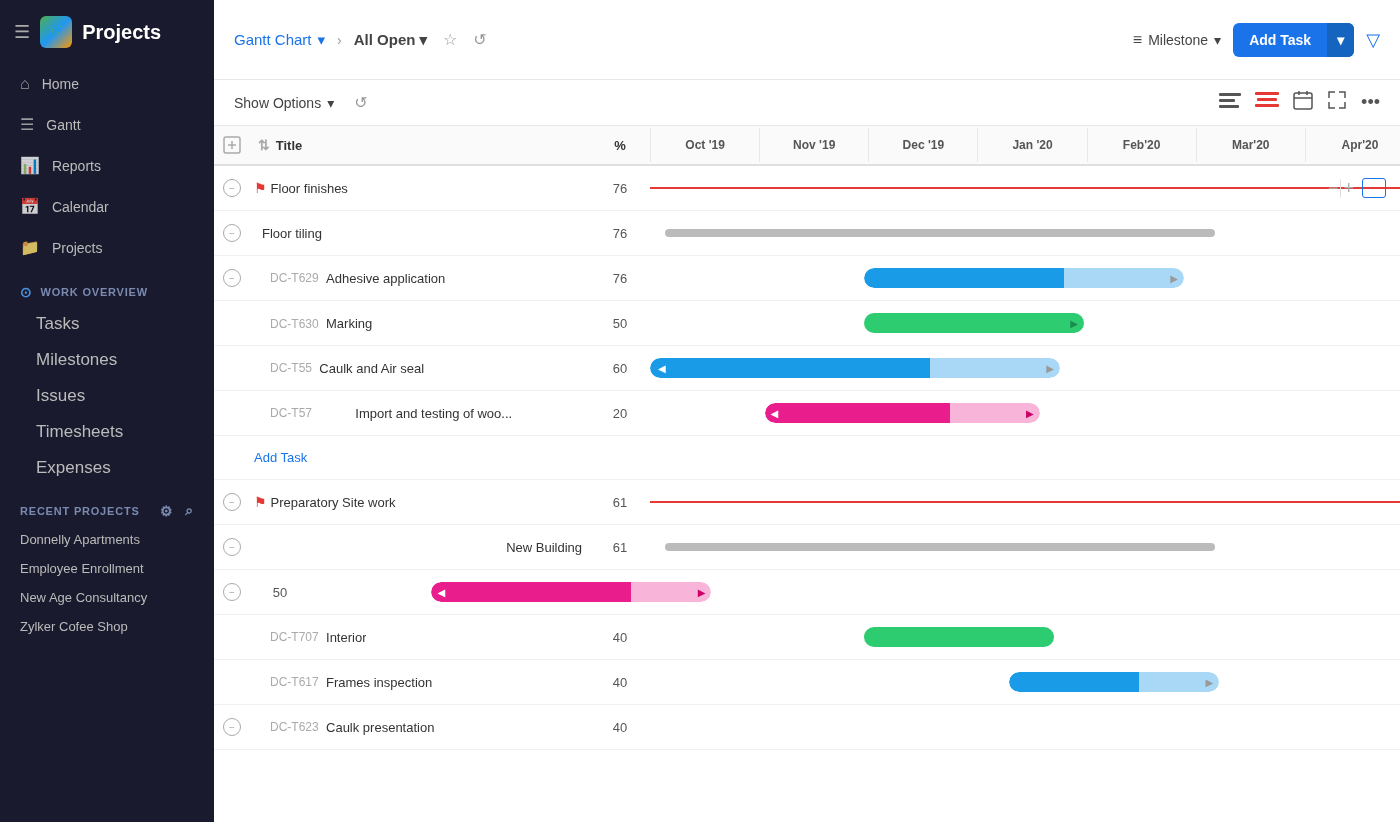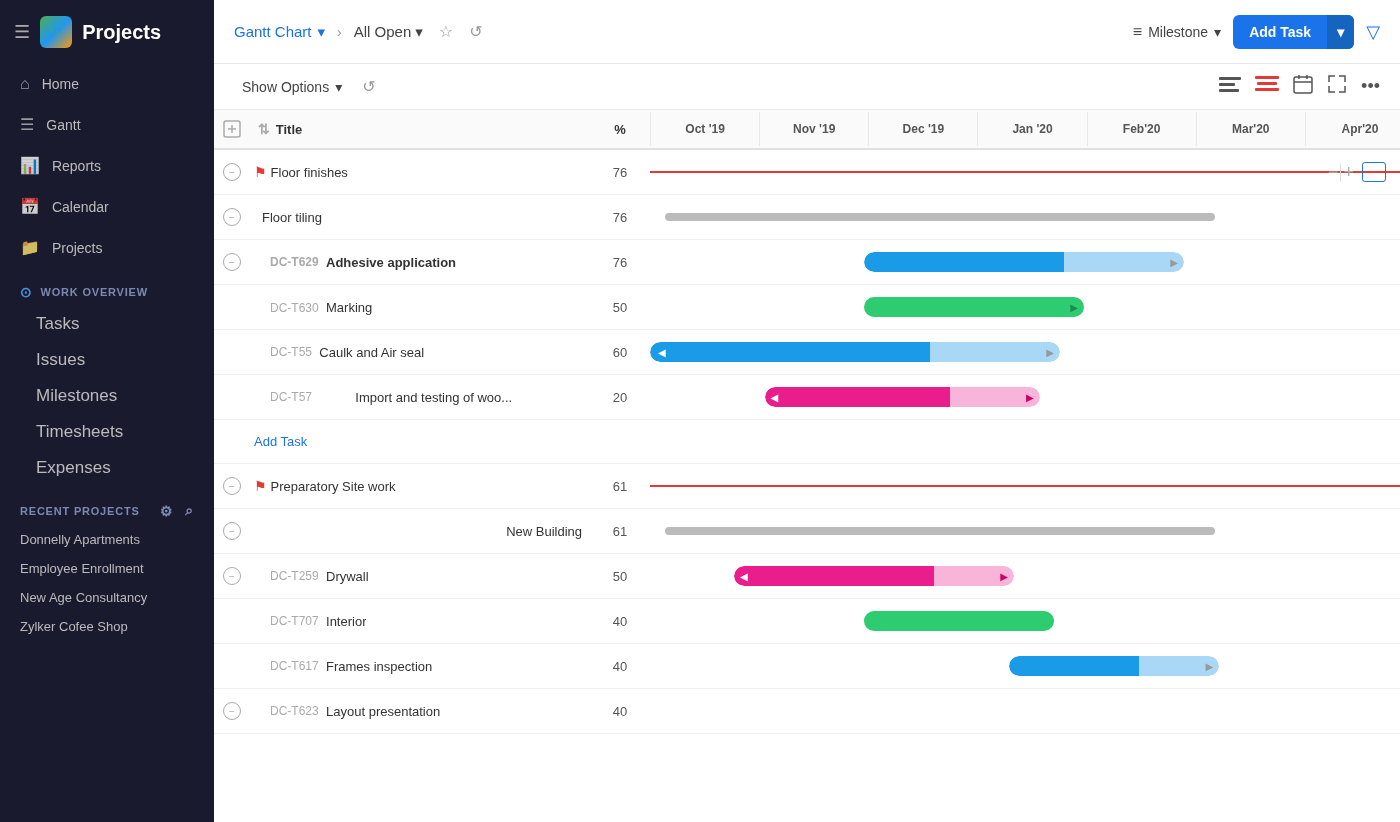--- a/index.html
+++ b/index.html
@@ -79,34 +79,34 @@
       flex-direction: column;
       background: #fff;
       overflow: hidden;
     }
 
     
     #topbar {
       display: flex;
       align-items: center;
       padding: 0 20px;
-      height: 64px;
+      height: 80px;
       border-bottom: 1px solid #e8e8e8;
       background: #fff;
       gap: 12px;
     }
     .gantt-btn {
       display: flex; align-items: center; gap: 6px;
       color: #1a73e8; font-size: 15px; font-weight: 500;
       cursor: pointer;
     }
     .breadcrumb-sep { color: #999; font-size: 14px; }
     .allopen-btn {
       display: flex; align-items: center; gap: 4px;
-      color: #444; font-size: 15px; font-weight: 400;
+      color: #444; font-size: 15px; font-weight: 700;
       cursor: pointer;
     }
     .star-icon, .refresh-icon { color: #999; font-size: 16px; cursor: pointer; margin-left: 4px; }
 
     .topbar-right { margin-left: auto; display: flex; align-items: center; gap: 12px; }
     .milestone-btn {
       display: flex; align-items: center; gap: 6px;
       color: #444; font-size: 14px; cursor: pointer;
       border: none; background: none;
     }
@@ -126,21 +126,20 @@
       display: flex; align-items: center;
       padding: 10px 20px;
       border-bottom: 1px solid #e8e8e8;
       background: #fff;
       gap: 12px;
     }
     .show-options-btn {
       display: flex; align-items: center; gap: 6px;
       font-size: 14px; color: #444; cursor: pointer;
       font-weight: 500;
-      margin-left: 8px;
     }
     .undo-icon { color: #999; font-size: 16px; cursor: pointer; margin-left: 8px; }
     .toolbar-right { margin-left: auto; display: flex; align-items: center; gap: 14px; }
     .toolbar-icon { color: #555; font-size: 18px; cursor: pointer; }
     .toolbar-icon-red { color: #e53935; font-size: 18px; cursor: pointer; }
 
     
     #gantt-container {
       flex: 1;
       overflow: auto;
@@ -258,22 +257,22 @@
   <div class="nav-item">
     <span class="nav-icon">📁</span>
     <span>Projects</span>
   </div>
 
   <div class="section-label">
     <span class="section-icon">⊙</span>
     <span>WORK OVERVIEW</span>
   </div>
   <div class="sub-item">Tasks</div>
+  <div class="sub-item">Milestones</div>
   <div class="sub-item">Issues</div>
-  <div class="sub-item">Milestones</div>
   <div class="sub-item">Timesheets</div>
   <div class="sub-item">Expenses</div>
 
   <div class="recent-label">
     <span>RECENT PROJECTS</span>
     <span style="margin-left:auto; font-size:14px; color:#7a8ab0; cursor:pointer;">⚙</span>
     <span style="font-size:14px; color:#7a8ab0; cursor:pointer; margin-left:6px;">⌕</span>
   </div>
   <div class="recent-project-item">Donnelly Apartments</div>
   <div class="recent-project-item">Employee Enrollment</div>
@@ -412,21 +411,21 @@
         <div class="row-pct-cell">76</div>
         <div class="row-chart-cell">
           <div style="position:absolute; top:50%; left:2%; width:72%; height:8px; background:#bbb; border-radius:4px; transform:translateY(-50%);"></div>
         </div>
       </div>
 
       <div class="gantt-row">
         <div class="row-expand">
           <div class="expand-circle">−</div>
         </div>
-        <div class="row-title-cell" style="padding-left:20px;font-weight:bold;">
+        <div class="row-title-cell" style="padding-left:20px;">
           <span class="row-id">DC-T629&nbsp;</span>
           <span class="row-title-text">Adhesive application</span>
         </div>
         <div class="row-pct-cell">76</div>
         <div class="row-chart-cell">
           <div style="position:absolute; top:50%; left:28%; height:20px; display:flex; transform:translateY(-50%); border-radius:10px; overflow:hidden;">
             <div style="width:200px; background:#1a9be8; border-radius:10px 0 0 10px; display:flex; align-items:center; padding-left:8px;"></div>
             <div style="width:120px; background:#a8d8f5; border-radius:0 10px 10px 0; display:flex; align-items:center; justify-content:flex-end; padding-right:6px;">
                 <span style="font-size:10px; color:#999;">▶</span>
               </div>
@@ -520,24 +519,20 @@
         <div class="row-pct-cell">61</div>
         <div class="row-chart-cell">
           <div style="position:absolute; top:50%; left:2%; width:72%; height:8px; background:#bbb; border-radius:4px; transform:translateY(-50%);"></div>
         </div>
       </div>
 
       <div class="gantt-row">
         <div class="row-expand">
           <div class="expand-circle">−</div>
         </div>
-        <div class="row-title-cell" style="padding-left:20px;">
-          <span class="row-id">DC-T259&nbsp;</span>
-          <span class="row-title-text">Drywall</span>
-        </div>
         <div class="row-pct-cell">50</div>
         <div class="row-chart-cell">
           <div style="position:absolute; top:50%; left:11%; height:20px; display:flex; transform:translateY(-50%); border-radius:10px; overflow:hidden;">
             <div style="width:200px; background:#e91e8c; border-radius:10px 0 0 10px; display:flex; align-items:center; padding-left:6px;">
                 <span style="font-size:10px; color:#fff;">◀</span>
               </div>
             <div style="width:80px; background:#f8b4d9; border-radius:0 10px 10px 0; display:flex; align-items:center; justify-content:flex-end; padding-right:6px;">
                 <span style="font-size:10px; color:#c06;">▶</span>
               </div>
           </div>
@@ -574,21 +569,21 @@
           </div>
         </div>
       </div>
 
       <div class="gantt-row">
         <div class="row-expand">
           <div class="expand-circle">−</div>
         </div>
         <div class="row-title-cell" style="padding-left:20px;">
           <span class="row-id">DC-T623&nbsp;</span>
-          <span class="row-title-text">Layout presentation</span>
+          <span class="row-title-text">Caulk presentation</span>
         </div>
         <div class="row-pct-cell">40</div>
         <div class="row-chart-cell"></div>
       </div>
 
     </div>
   </div>
 
 </div>
 

